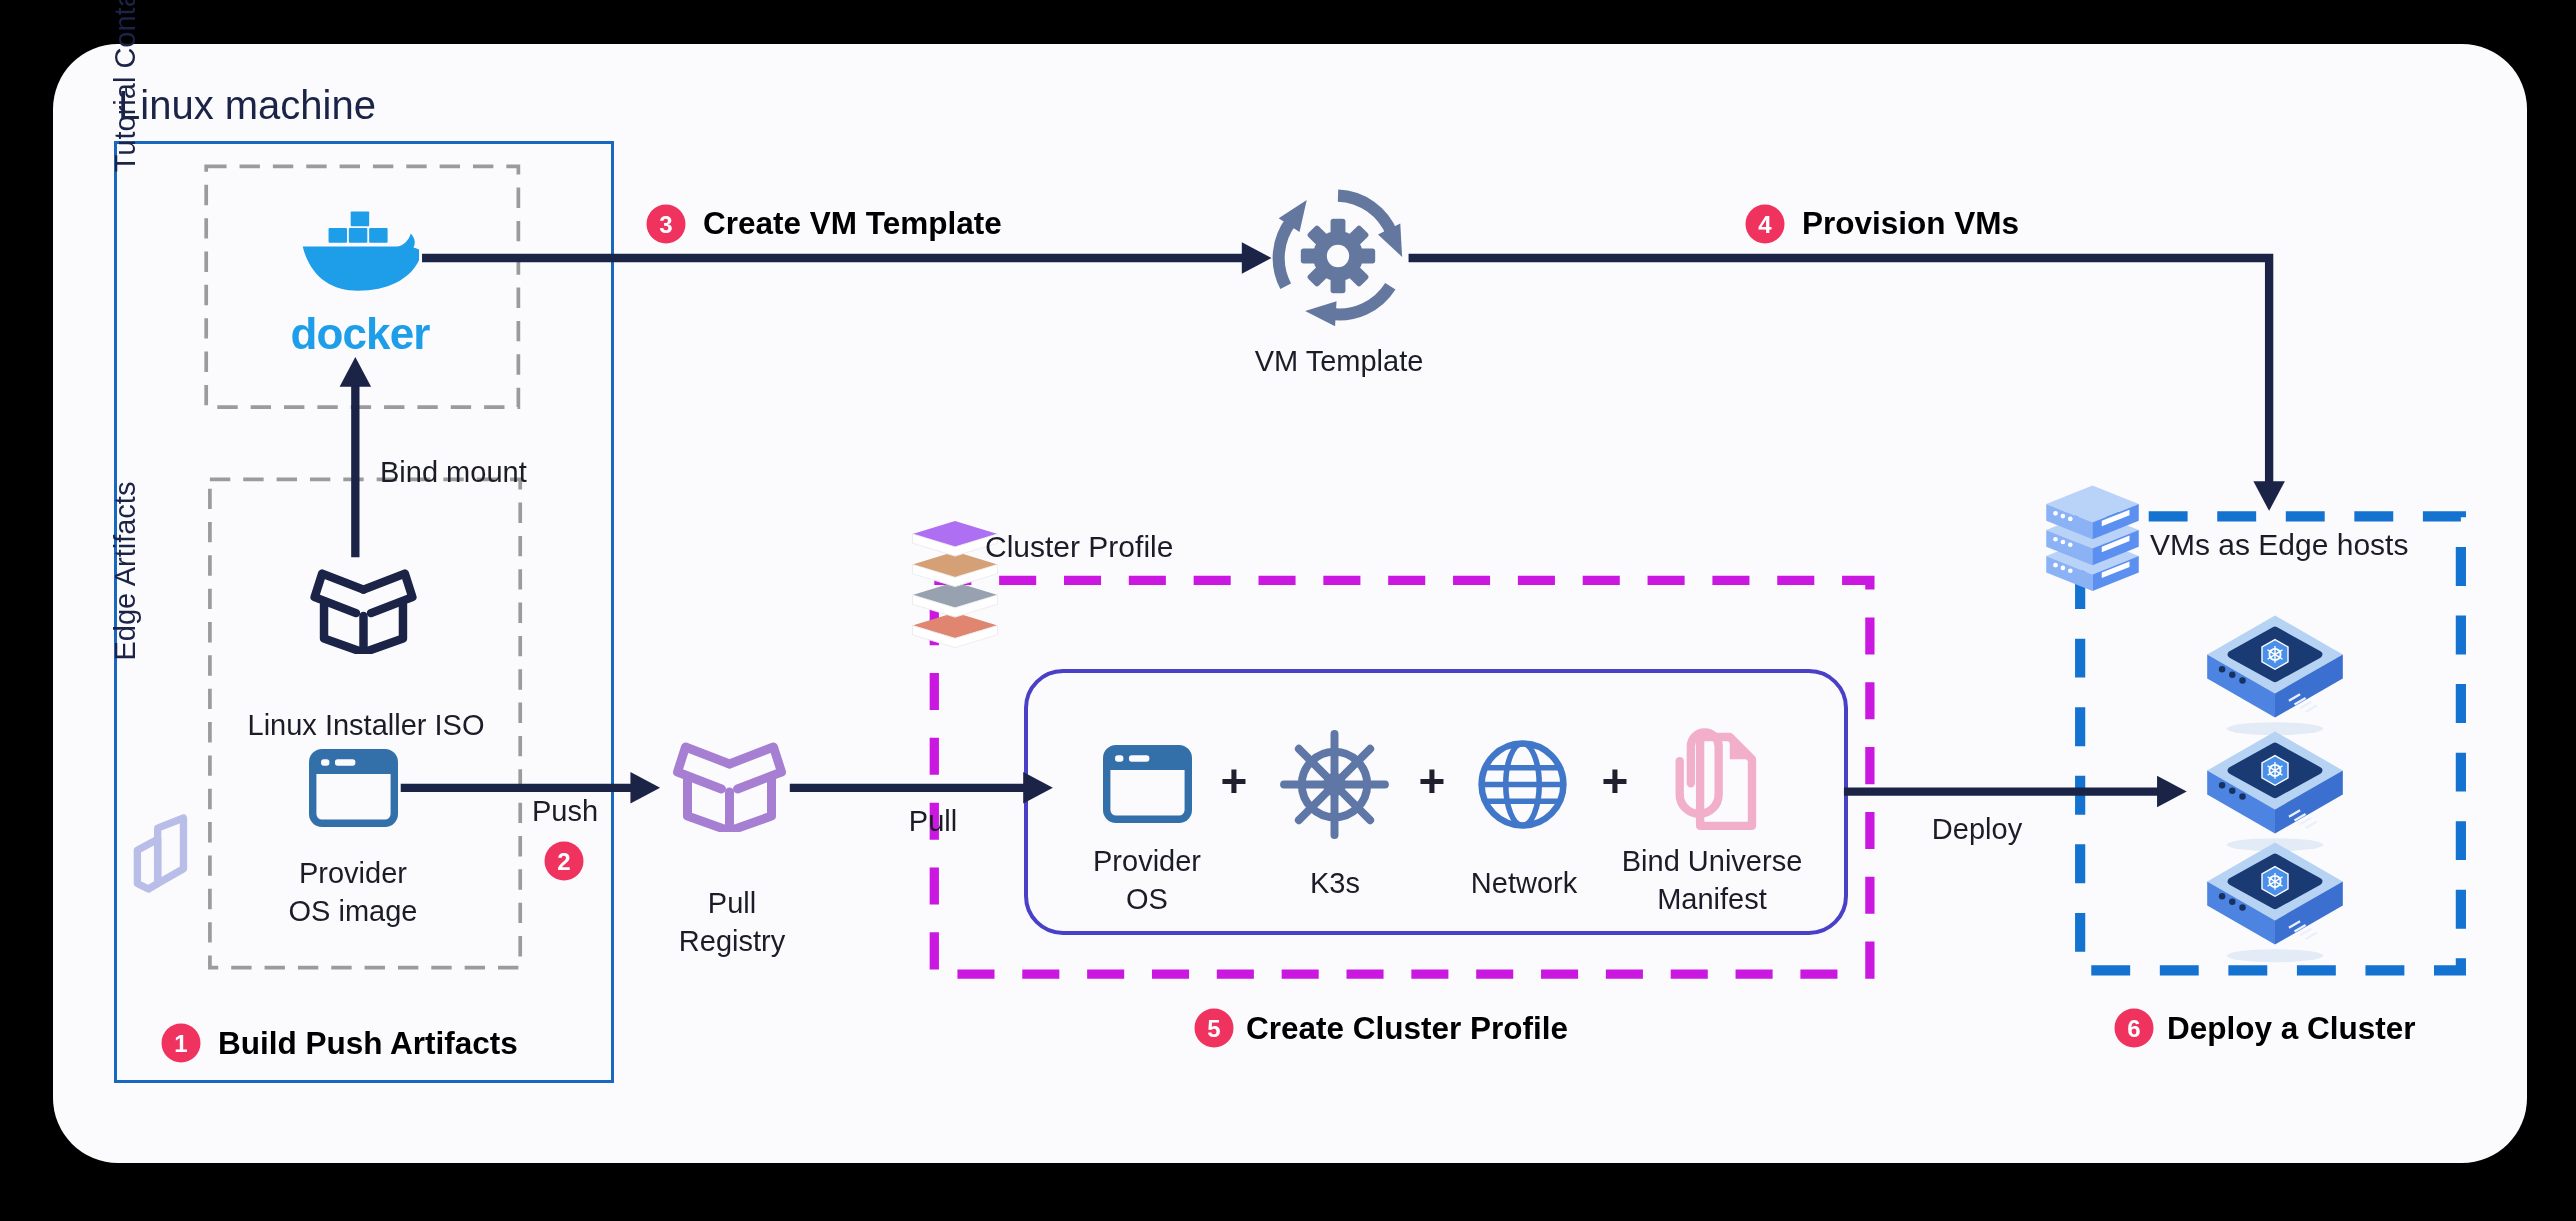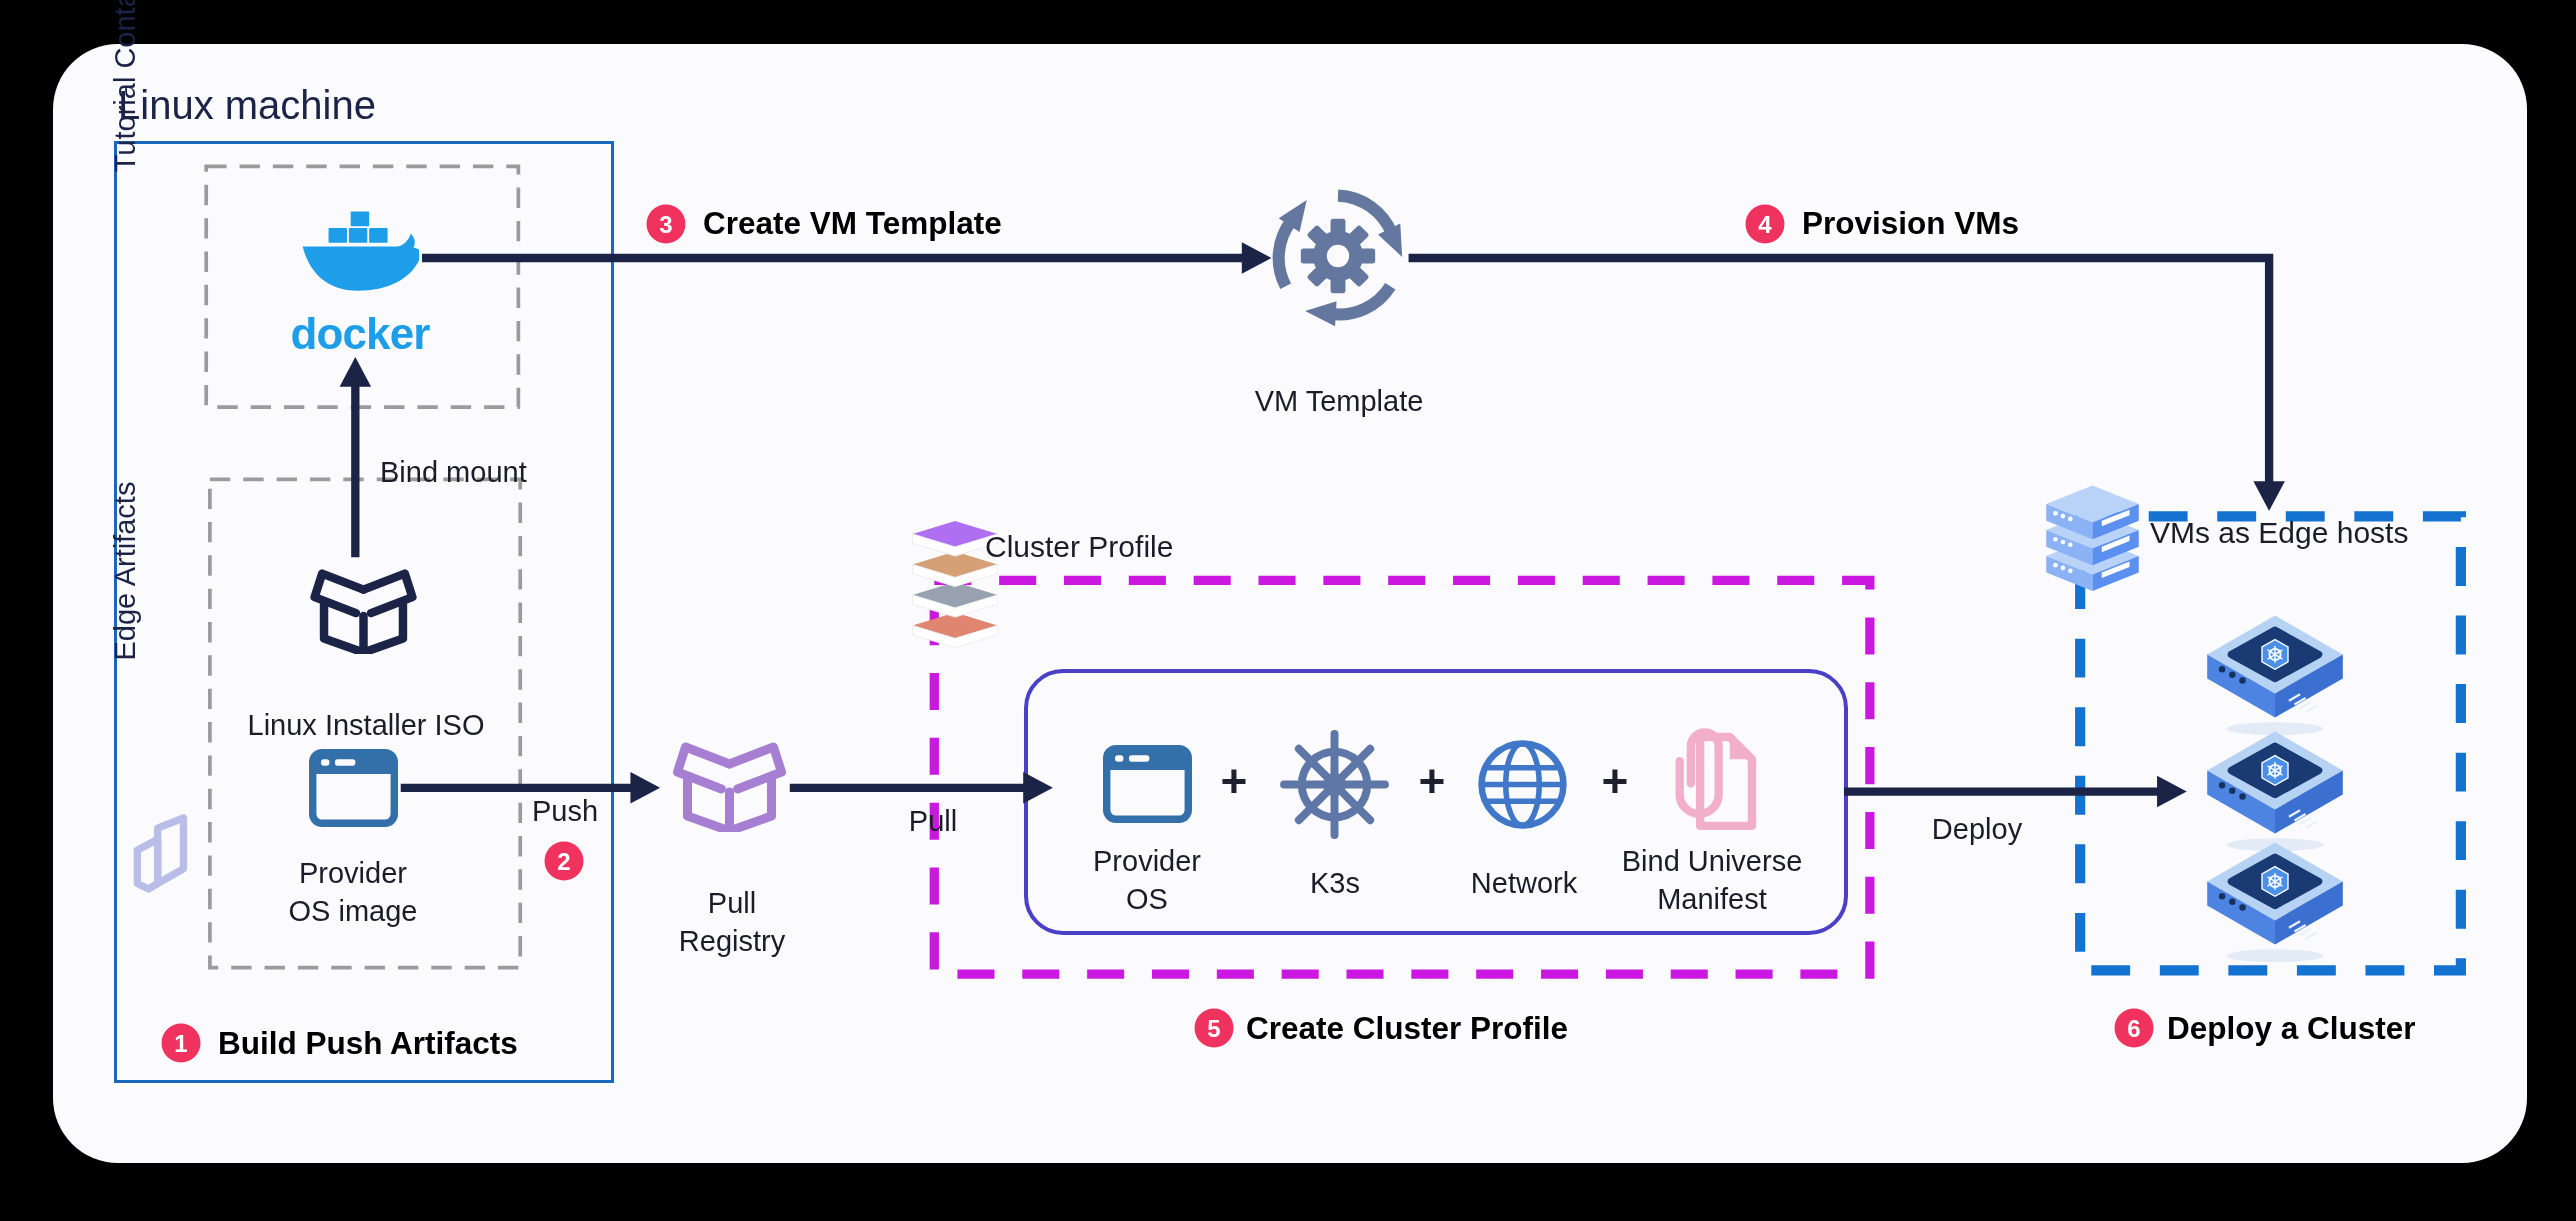--- a/index.html
+++ b/index.html
@@ -342,21 +342,21 @@
 
   <div class="abs badge" style="left:1712px;top:180px;">4</div>
   <div class="abs step-label" style="left:1749px;top:179px;">Provision VMs</div>
 
   <div class="abs badge" style="left:1161px;top:984px;">5</div>
   <div class="abs step-label" style="left:1193px;top:984px;">Create Cluster Profile</div>
 
   <div class="abs badge" style="left:2081px;top:984px;">6</div>
   <div class="abs step-label" style="left:2114px;top:984px;">Deploy a Cluster</div>
 
-  <div class="abs lbl ctr" style="left:1286px;top:317px;margin-top:40px;">VM Template</div>
+  <div class="abs lbl ctr" style="left:1286px;top:317px;">VM Template</div>
 
   <div class="abs ctr two-line" style="left:679px;top:878px;">
     <div class="lbl">Pull</div>
     <div class="lbl">Registry</div>
   </div>
 
   <div class="abs lbl ctr" style="left:832px;top:777px;margin-left:48px;">Pull</div>
   <div class="abs lbl ctr" style="left:1924px;top:785px;">Deploy</div>
 
   <div class="abs lbl" style="left:932px;top:486px;font-size:30px;">Cluster Profile</div>
@@ -368,16 +368,16 @@
   <div class="abs plus ctr" style="left:1181px;top:737px;">+</div>
   <div class="abs lbl ctr" style="left:1282px;top:839px;">K3s</div>
   <div class="abs plus ctr" style="left:1379px;top:737px;">+</div>
   <div class="abs lbl ctr" style="left:1471px;top:839px;">Network</div>
   <div class="abs plus ctr" style="left:1562px;top:737px;">+</div>
   <div class="abs ctr two-line" style="left:1659px;top:836px;">
     <div class="lbl">Bind Universe</div>
     <div class="lbl">Manifest</div>
   </div>
 
-  <div class="abs lbl" style="left:2097px;top:472px;font-size:30px;">VMs as Edge hosts</div>
+  <div class="abs lbl" style="left:2097px;top:484px;font-size:30px;">VMs as Edge hosts</div>
 
 </div>
 
 
 </body></html>

